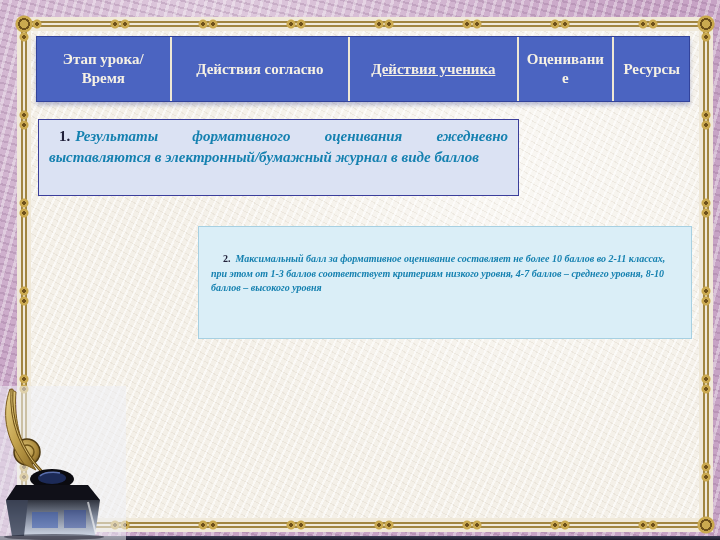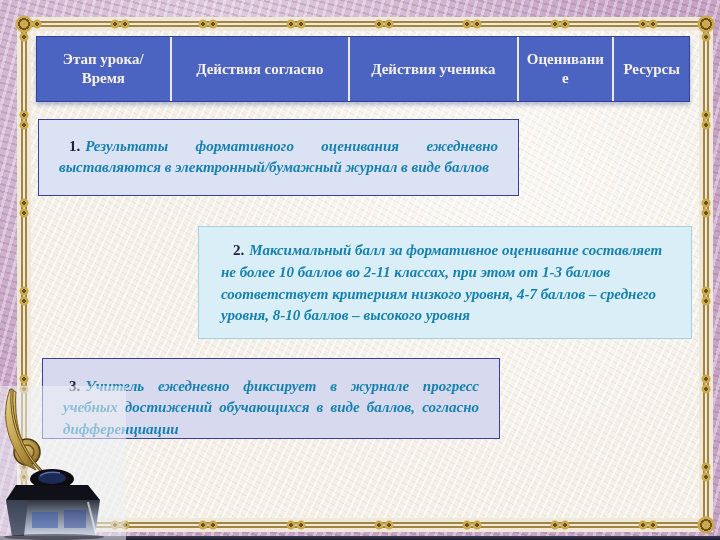--- a/index.html
+++ b/index.html
@@ -72,40 +72,40 @@
     box-shadow:0 3px 4px rgba(70,80,150,.35);
   }
   .th-cell{
     display:flex;align-items:center;justify-content:center;
     text-align:center;color:#f6f1e4;font-weight:bold;font-size:15px;line-height:1.25;
     padding:2px 8px;box-sizing:border-box;
     border-right:2px solid #efe8d4;
     word-break:break-word;overflow:hidden;
   }
   .th-cell:last-child{border-right:none;}
-  .col-0{width:135px;} .col-1{width:179px;} .col-2{width:169px;} .col-3{width:96px;} .col-4{width:75px;font-family:Liberation Serif, serif;}
+  .col-0{width:135px;} .col-1{width:179px;} .col-2{width:169px;text-decoration:underline;} .col-3{width:96px;} .col-4{width:75px;font-family:Liberation Serif, serif;}
 
   
   .note{
     position:absolute;z-index:5;box-sizing:border-box;
     font-weight:bold;font-style:italic;
     color:#1581b0;
   }
   .note .num{font-style:normal;color:#21213a;margin-right:5px;}
-  .note p{margin:10px;}
+  .note p{margin:0;}
   .note-1{
     left:38px;top:119px;width:481px;height:77px;
     background:#dbe2f3;border:1px solid #3b3e9b;
     padding:6px 10px;font-size:15px;line-height:1.42;
     text-align:justify;text-indent:10px;
   }
   .note-2{
     left:198px;top:226px;width:494px;height:113px;
     background:#daeef7;border:1px solid #a6d0e2;
-    padding:3px 12px 6px 12px;font-size:15px;line-height:1.45;
+    padding:25px 12px 6px 12px;font-size:10px;line-height:1.45;
     text-align:left;text-indent:12px;
   }
   .note-3{
     left:42px;top:358px;width:458px;height:81px;
     background:#d7daee;border:1px solid #3b3e9b;
     padding:7px 10px;font-size:15px;line-height:1.42;
     text-align:justify;text-indent:6px;
   }
 
   .inkwell{position:absolute;left:0px;top:386px;z-index:7;}
@@ -140,25 +140,20 @@
       <span class="num">1.</span><span>Результаты формативного оценивания ежедневно выставляются в электронный/бумажный журнал в виде баллов</span>
     </p>
   </div>
 
   <div class="note note-2">
     <p>
       <span class="num">2.</span><span>Максимальный балл за формативное оценивание составляет не более 10 баллов во 2-11 классах, при этом от 1-3 баллов соответствует критериям низкого уровня, 4-7 баллов – среднего уровня, 8-10 баллов – высокого уровня</span>
     </p>
   </div>
 
-  <div class="note note-3">
-    <p>
-      <span class="num">3.</span><span>Учитель ежедневно фиксирует в журнале прогресс учебных достижений обучающихся в виде баллов, согласно дифференциации</span>
-    </p>
-  </div>
 
   <svg class="inkwell" width="130" height="154" viewBox="0 0 130 154" aria-hidden="true">
     <defs>
       <linearGradient id="goldv" x1="0" y1="0" x2="1" y2="1">
         <stop offset="0" stop-color="#e8d288"></stop>
         <stop offset="0.5" stop-color="#c2a14c"></stop>
         <stop offset="1" stop-color="#8a6a25"></stop>
       </linearGradient>
       <radialGradient id="seal" cx="0.4" cy="0.4" r="0.8">
         <stop offset="0" stop-color="#e3cb7e"></stop>

